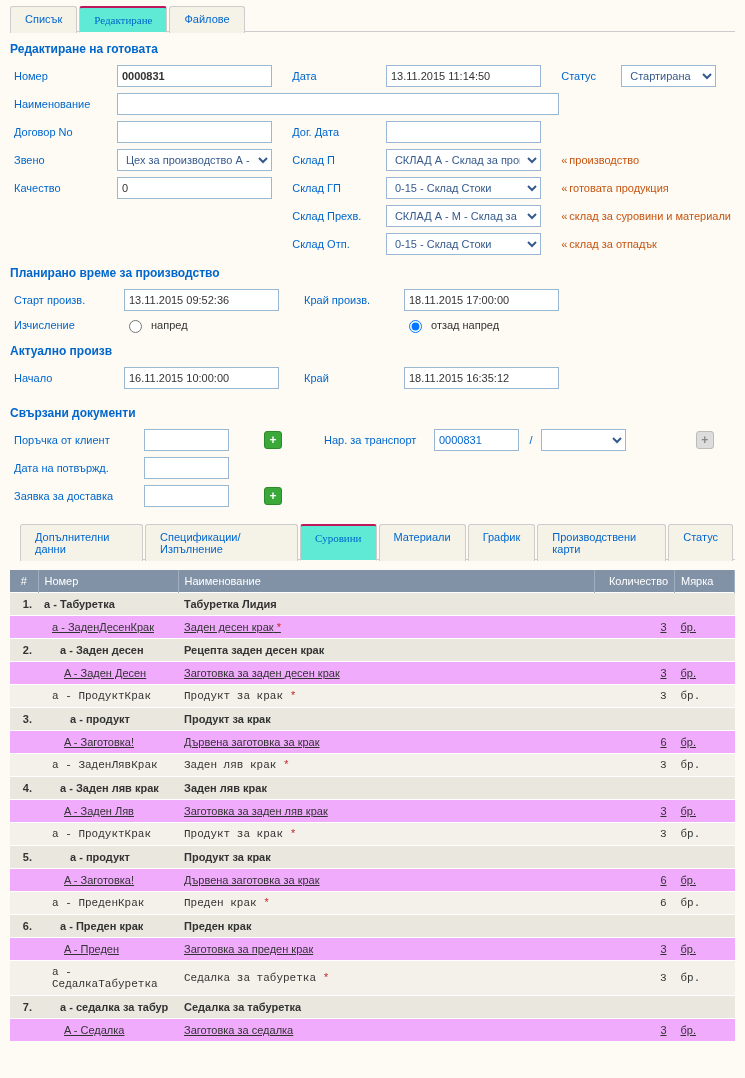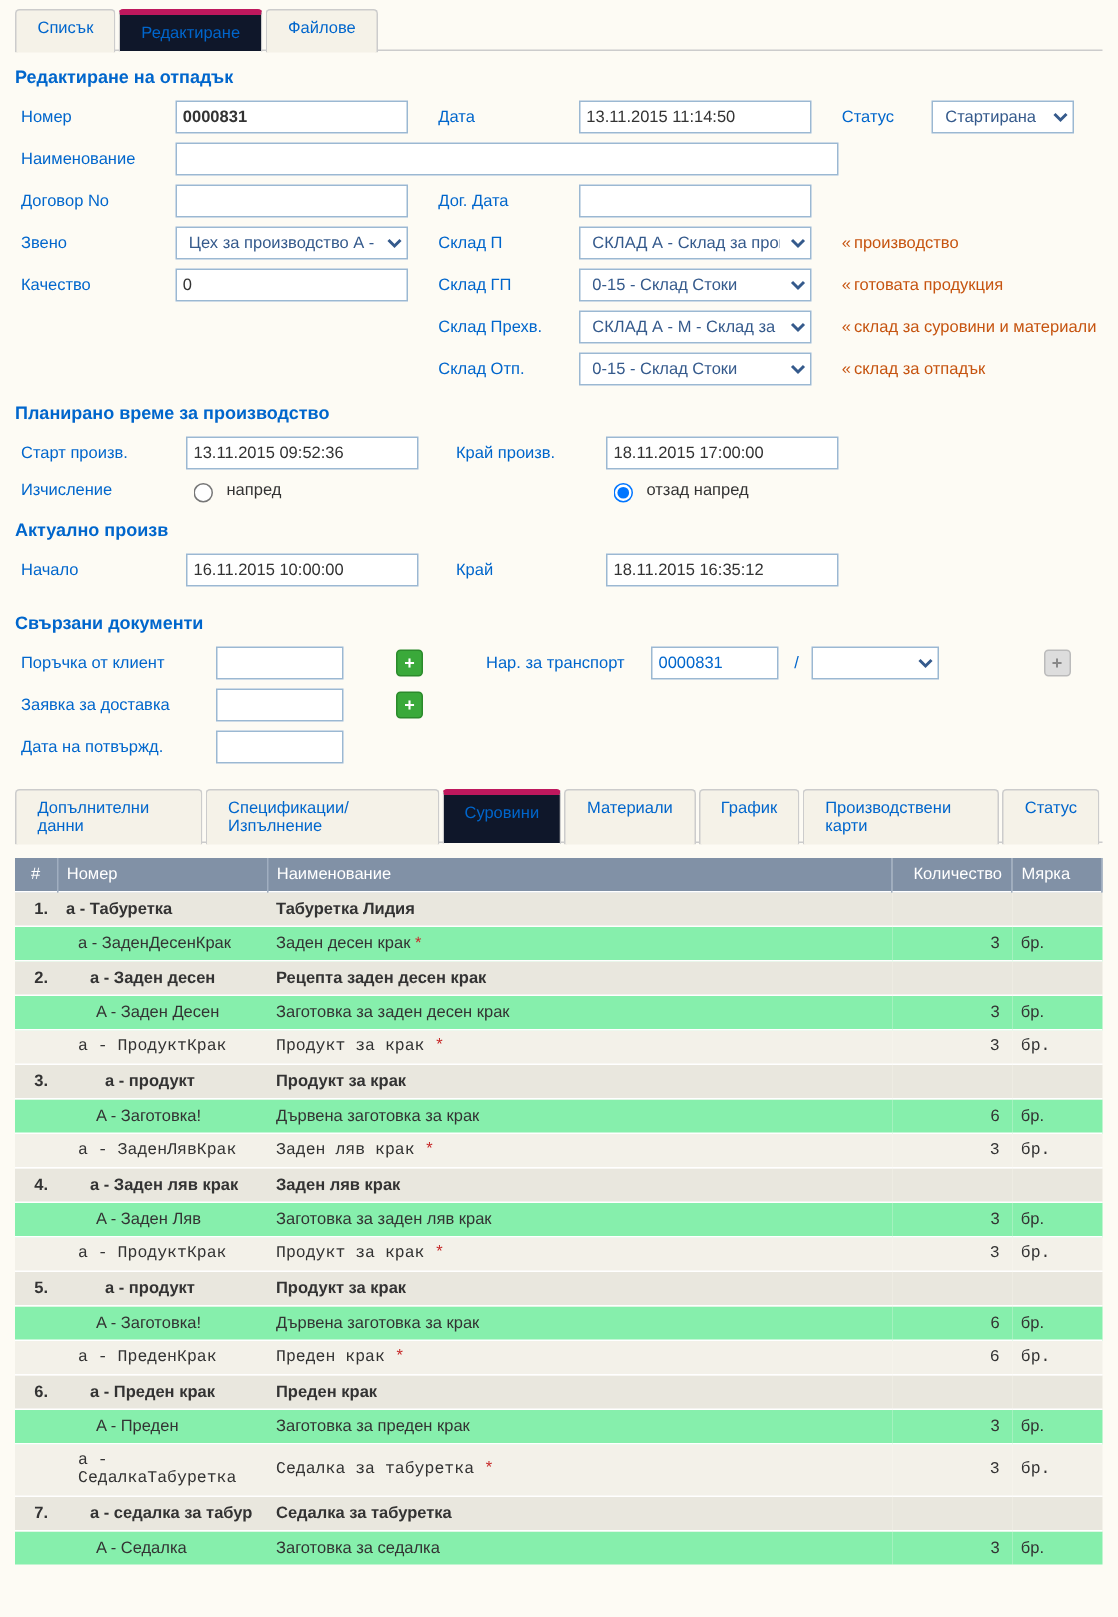--- a/index.html
+++ b/index.html
@@ -23,23 +23,24 @@
     background: #f5f2e8;
     color: #0066cc;
     margin-right: 2px;
     border-top-left-radius: 3px;
     border-top-right-radius: 3px;
     cursor: pointer;
     position: relative;
     top: 2px;
   }
   .tab.active {
-    background: #0f172a;
-    border-top: 4px solid #be185d;
+    background: #5eead4;
+    border-top: 2px solid #be185d;
     border-bottom: 1px solid #fdfbf4;
+    font-family: Liberation Serif, serif;
   }
   .section-title {
     color: #0066cc;
     font-weight: bold;
     margin: 8px 0 6px 0;
     font-size: 12px;
   }
   .form-grid { width: 100%; border-collapse: collapse; }
   .form-grid td {
     padding: 3px 4px;
@@ -97,37 +98,37 @@
     border-right: 1px solid #a0aec0;
   }
   table.data th.center { text-align: center; }
   table.data th.right { text-align: right; }
   table.data td {
     padding: 5px 6px;
     font-size: 11px;
     border-top: 1px solid #fff;
   }
   .row-group { background: #e9e7de; font-weight: bold; }
-  .row-reg { background: #86efac; }
+  .row-reg { background: #f0abfc; text-decoration: underline; }
   .row-alt { background: #f3f1e9; font-family: Liberation Mono, monospace; }
   .qty { text-align: right; padding-right: 8px !important; }
   .red-star { color: #c62828; }
-  .subtabs { margin-top: 12px; }
+  .subtabs { margin-top: 12px; margin-left: 10px; }
 </style>
 </head>
 <body>
 
 <div class="container">
   <div class="tabs">
     <div class="tab">Списък</div>
     <div class="tab active">Редактиране</div>
     <div class="tab">Файлове</div>
   </div>
 
-  <div class="section-title">Редактиране на отпадък</div>
+  <div class="section-title">Редактиране на готовата</div>
 
   <table class="form-grid">
     <tbody>
         <tr>
       <td class="label" style="width:110px">Номер</td>
       <td style="width:180px"><input type="text" class="input-w155" style="font-weight: bold;" value="0000831"></td>
       <td class="label" style="width:100px">Дата</td>
       <td style="width:180px"><input type="text" class="input-w155" value="13.11.2015 11:14:50" style=""></td>
       <td class="label" style="width:60px">Статус</td>
       <td><select style="width:95px"><option>Стартирана</option></select></td>
@@ -222,29 +223,29 @@
       <td class="label" style="width:130px">Поръчка от клиент</td>
       <td style="width:120px"><input type="text" class="input-w85" style=""></td>
       <td style="width:60px"><span class="small-btn">+</span></td>
       <td class="label" style="width:110px">Нар. за транспорт</td>
       <td style="width:95px"><input type="text" class="input-w85" style="color: rgb(0, 102, 204);" value="0000831"></td>
       <td style="width:12px;color:#0066cc;text-align:center">/</td>
       <td><select class="input-w85"><option></option></select></td>
       <td><span class="small-btn" style="background:#ddd;border-color:#bbb;color:#888">+</span></td>
     </tr>
     <tr>
+      <td class="label">Дата на потвържд.</td>
+      <td><input type="text" class="input-w85" style=""></td>
+      <td colspan="6"></td>
+    </tr>
+    <tr>
       <td class="label">Заявка за доставка</td>
       <td><input type="text" class="input-w85" style=""></td>
       <td><span class="small-btn">+</span></td>
       <td colspan="5"></td>
-    </tr>
-    <tr>
-      <td class="label">Дата на потвържд.</td>
-      <td><input type="text" class="input-w85" style=""></td>
-      <td colspan="6"></td>
     </tr>
   </tbody>
     </table>
 
   <div class="subtabs">
     <div class="tab">Допълнителни данни</div>
     <div class="tab">Спецификации/Изпълнение</div>
     <div class="tab active">Суровини</div>
     <div class="tab">Материали</div>
     <div class="tab">График</div>

